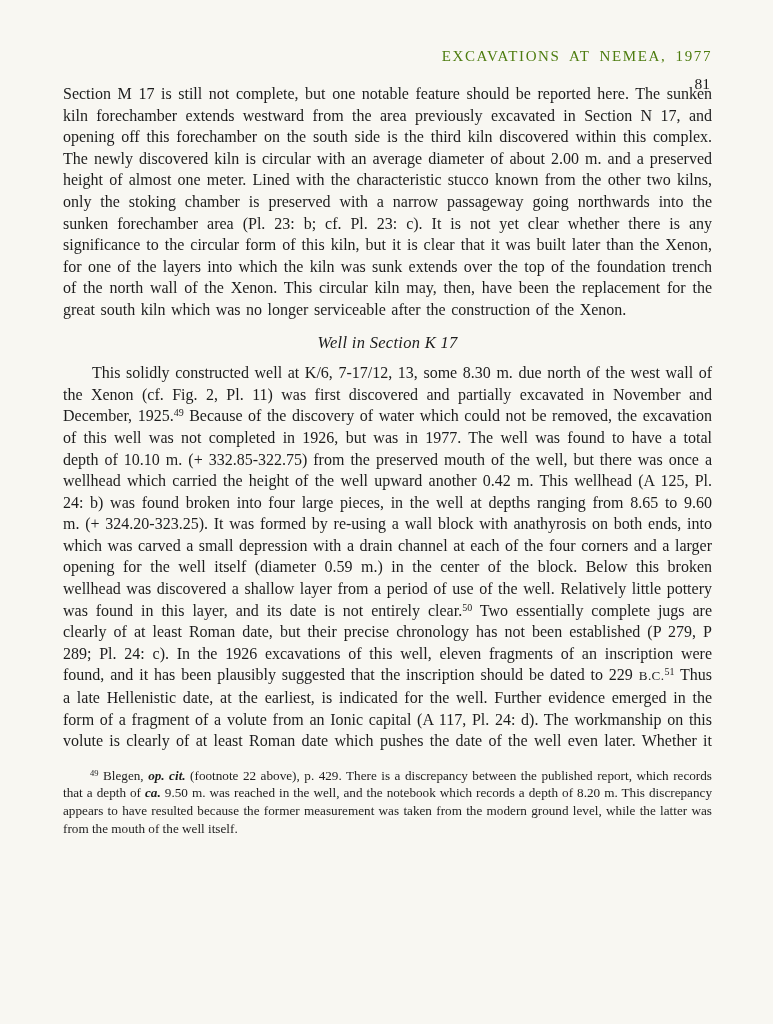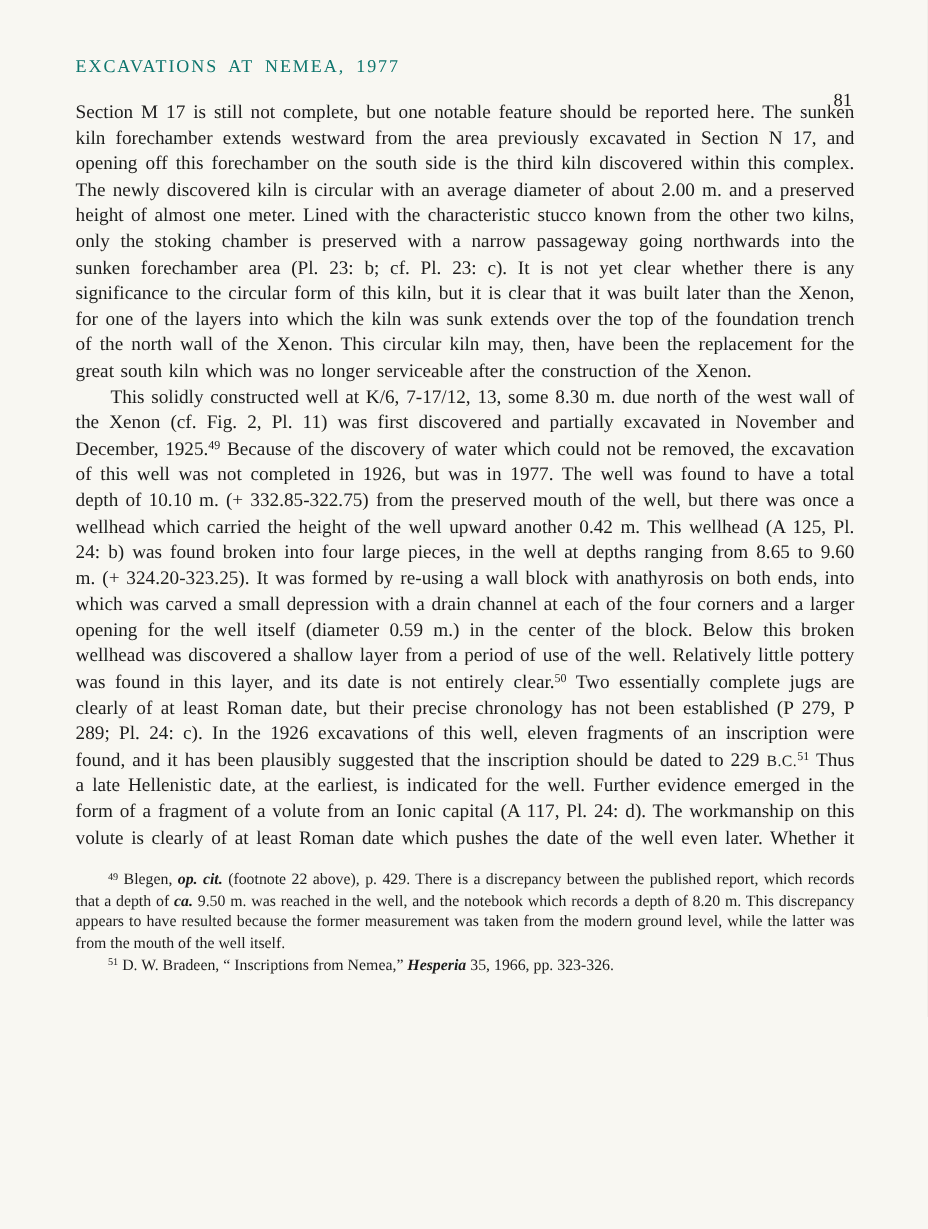--- a/index.html
+++ b/index.html
@@ -18,25 +18,25 @@
     font-family: "Liberation Serif", "DejaVu Serif", serif;
     padding: 48px 61px 24px 63px;
     overflow: hidden;
   }
   .running-head {
     position: relative;
     height: 22px;
     margin-bottom: 13px;
   }
   .running-title {
-    text-align: left;
+    text-align: right;
     font-size: 15px;
     letter-spacing: 1.6px;
     word-spacing: 4px;
-    color: #0f766e;
+    color: #4d7c0f;
   }
   .page-number {
     position: absolute;
     right: 2px;
     top: 0;
     font-size: 15.5px;
     margin-top: 27px;
   }
   .text-block {
     font-size: 16px;
@@ -102,27 +102,27 @@
 
   <header class="running-head">
     <div class="running-title">EXCAVATIONS AT NEMEA, 1977</div>
     <div class="page-number">81</div>
   </header>
 
   <main class="text-block">
 
     <p class="para"><span>Section M 17 is still not complete, but one notable feature should be reported here. The sunken kiln forechamber extends westward from the area previously excavated in Section N 17, and opening off this forechamber on the south side is the third kiln discovered within this complex. The newly discovered kiln is circular with an average diameter of about 2.00 m. and a preserved height of almost one meter. Lined with the characteristic stucco known from the other two kilns, only the stoking chamber is preserved with a narrow passageway going northwards into the sunken forechamber area (Pl. 23: b; cf. Pl. 23: c). It is not yet clear whether there is any significance to the circular form of this kiln, but it is clear that it was built later than the Xenon, for one of the layers into which the kiln was sunk extends over the top of the foundation trench of the north wall of the Xenon. This circular kiln may, then, have been the replacement for the great south kiln which was no longer serviceable after the construction of the Xenon.</span></p>
 
+    <h2 class="section-heading">Well in Section K 17</h2>
 
     <p class="para indent continues"><span>This solidly constructed well at K/6, 7-17/12, 13, some 8.30 m. due north of the west wall of the Xenon (cf. Fig. 2, Pl. 11) was first discovered and partially excavated in November and December, 1925.</span><sup class="fnref">49</sup><span> Because of the discovery of water which could not be removed, the excavation of this well was not completed in 1926, but was in 1977. The well was found to have a total depth of 10.10 m. (+ 332.85-322.75) from the preserved mouth of the well, but there was once a wellhead which carried the height of the well upward another 0.42 m. This wellhead (A 125, Pl. 24: b) was found broken into four large pieces, in the well at depths ranging from 8.65 to 9.60 m. (+ 324.20-323.25). It was formed by re-using a wall block with anathyrosis on both ends, into which was carved a small depression with a drain channel at each of the four corners and a larger opening for the well itself (diameter 0.59 m.) in the center of the block. Below this broken wellhead was discovered a shallow layer from a period of use of the well. Relatively little pottery was found in this layer, and its date is not entirely clear.</span><sup class="fnref">50</sup><span> Two essentially complete jugs are clearly of at least Roman date, but their precise chronology has not been established (P 279, P 289; Pl. 24: c). In the 1926 excavations of this well, eleven fragments of an inscription were found, and it has been plausibly suggested that the inscription should be dated to 229 </span><span class="smallcaps">B.C.</span><sup class="fnref">51</sup><span> Thus a late Hellenistic date, at the earliest, is indicated for the well. Further evidence emerged in the form of a fragment of a volute from an Ionic capital (A 117, Pl. 24: d). The workmanship on this volute is clearly of at least Roman date which pushes the date of the well even later. Whether it</span></p>
 
   </main>
 
   <footer class="footnotes">
 
     <p class="footnote"><sup class="fnnum">49</sup><span> Blegen, </span><i>op. cit.</i><span> (footnote 22 above), p. 429. There is a discrepancy between the published report, which records that a depth of </span><i>ca.</i><span> 9.50 m. was reached in the well, and the notebook which records a depth of 8.20 m. This discrepancy appears to have resulted because the former measurement was taken from the modern ground level, while the latter was from the mouth of the well itself.</span></p>
 
 
-    <p class="footnote"><sup class="fnnum">51</sup><span> D. W. Bradeen, “ Inscriptions from Nemea,” </span><i>Hesperia</i><span> 35, 1966, pp. 323-326.</span></p>
 
   </footer>
 
 </div>
 
 </body></html>

